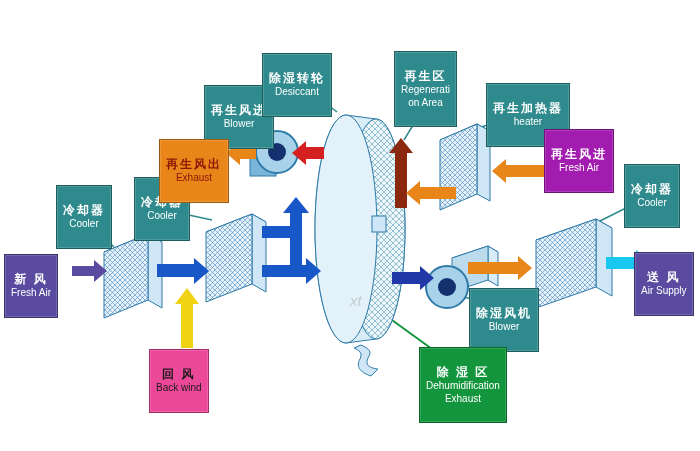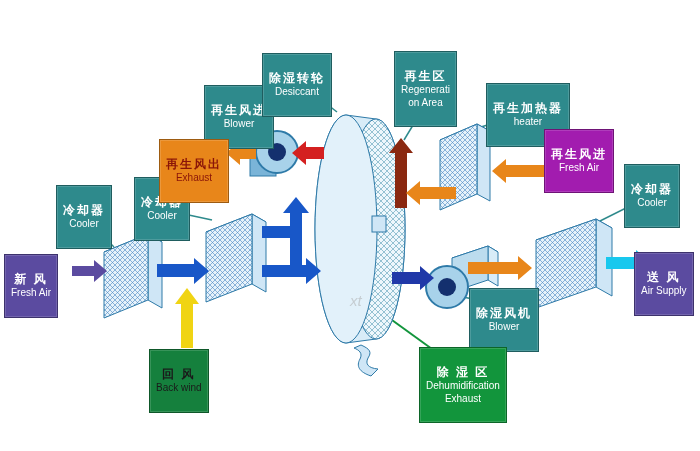--- a/index.html
+++ b/index.html
@@ -8,21 +8,21 @@
   .layer{position:absolute;left:0;top:0;z-index:1;}
   .lbl{position:absolute;z-index:2;text-align:center;padding:17px 6px;line-height:1.25;
        border:1px solid rgba(0,0,0,.32);color:#fff;white-space:nowrap;
        box-shadow:0 0 0 1px rgba(255,255,255,.15) inset;}
   .lbl .zh{display:block;font-weight:bold;font-size:12px;letter-spacing:2px;}
   .lbl .en{display:block;font-weight:normal;font-size:10px;letter-spacing:0;}
   .teal{background:#2e8a8c}
   .purple{background:#5b4ba0}
   .navy{background:#a21caf}
   .orange{background:#e8861a;color:#8a1408}
-  .yellow{background:#15803d;color:#1a1a1a}
+  .yellow{background:#ec4899;color:#1a1a1a}
   .green{background:#12953c}
 </style>
 </head>
 <body>
 
 <div class="stage">
 
   <svg class="layer" width="700" height="451" viewBox="0 0 700 451">
     <defs>
       <pattern id="crosshatch" patternUnits="userSpaceOnUse" width="5" height="5">

